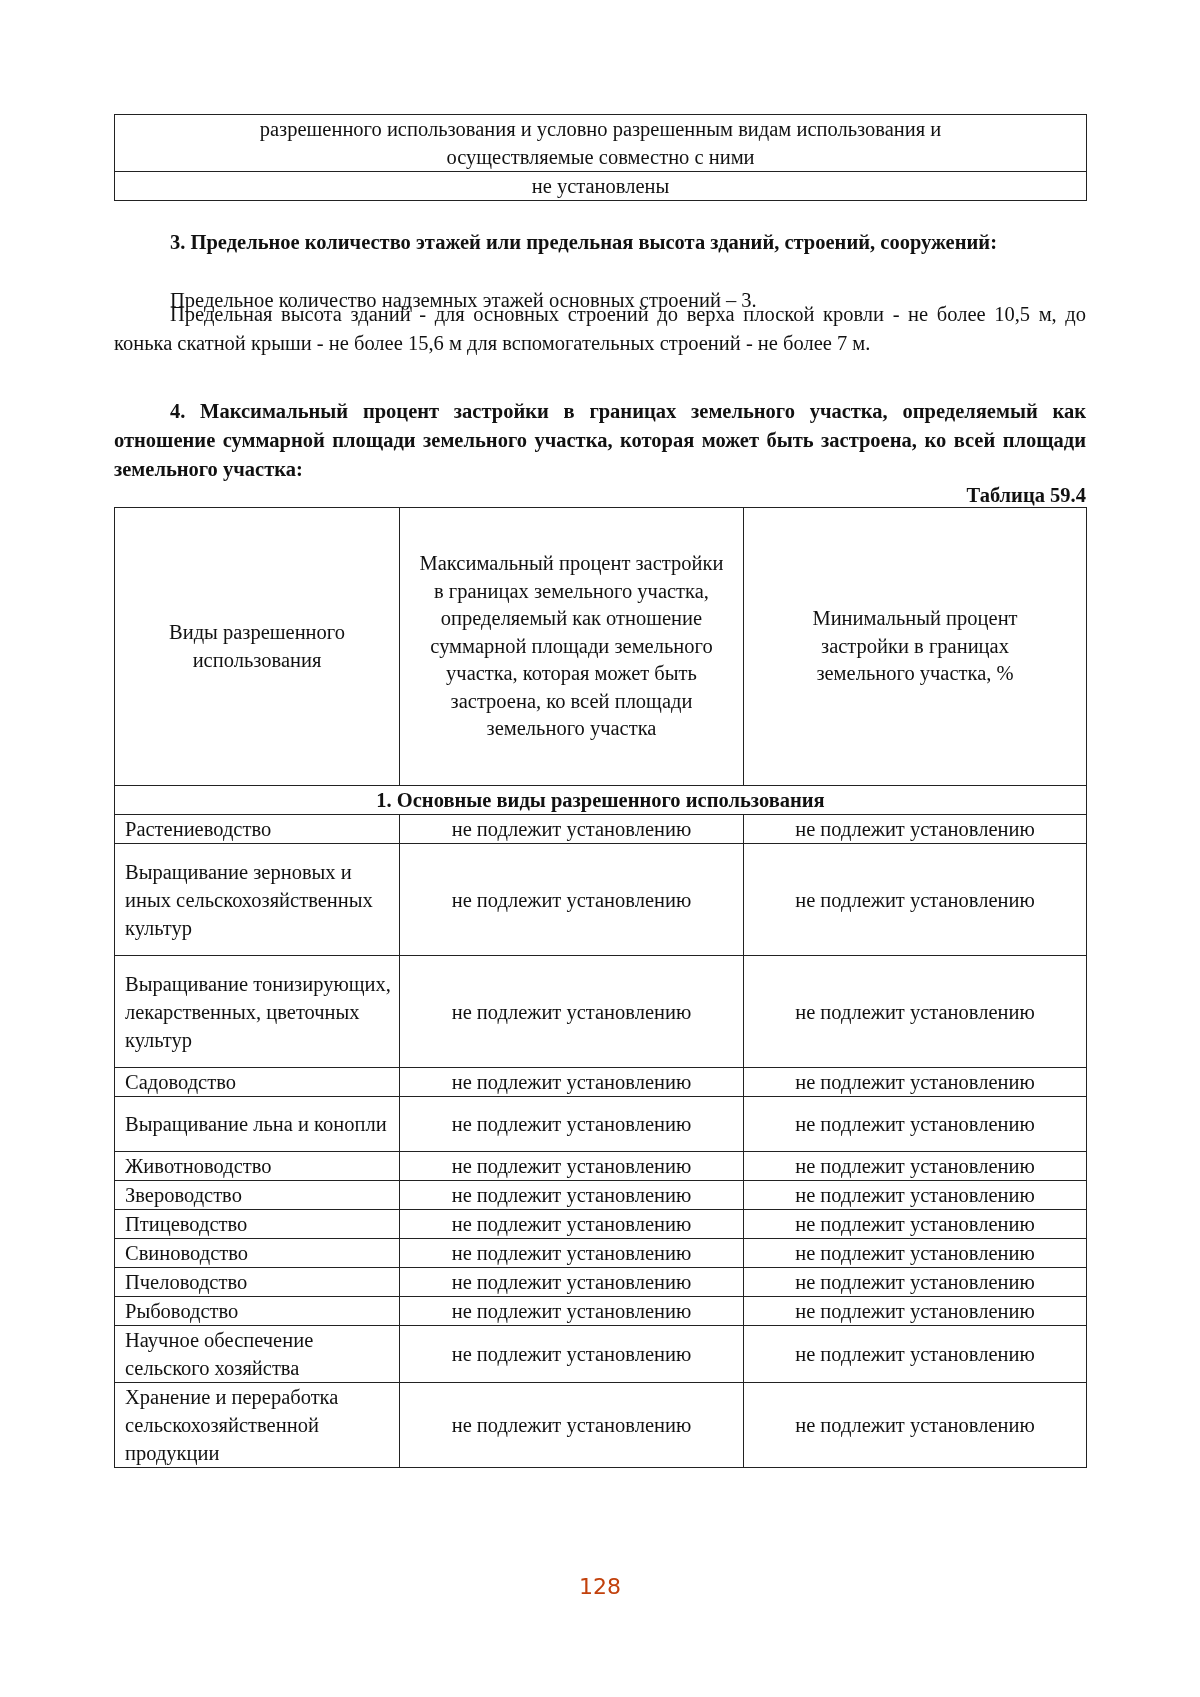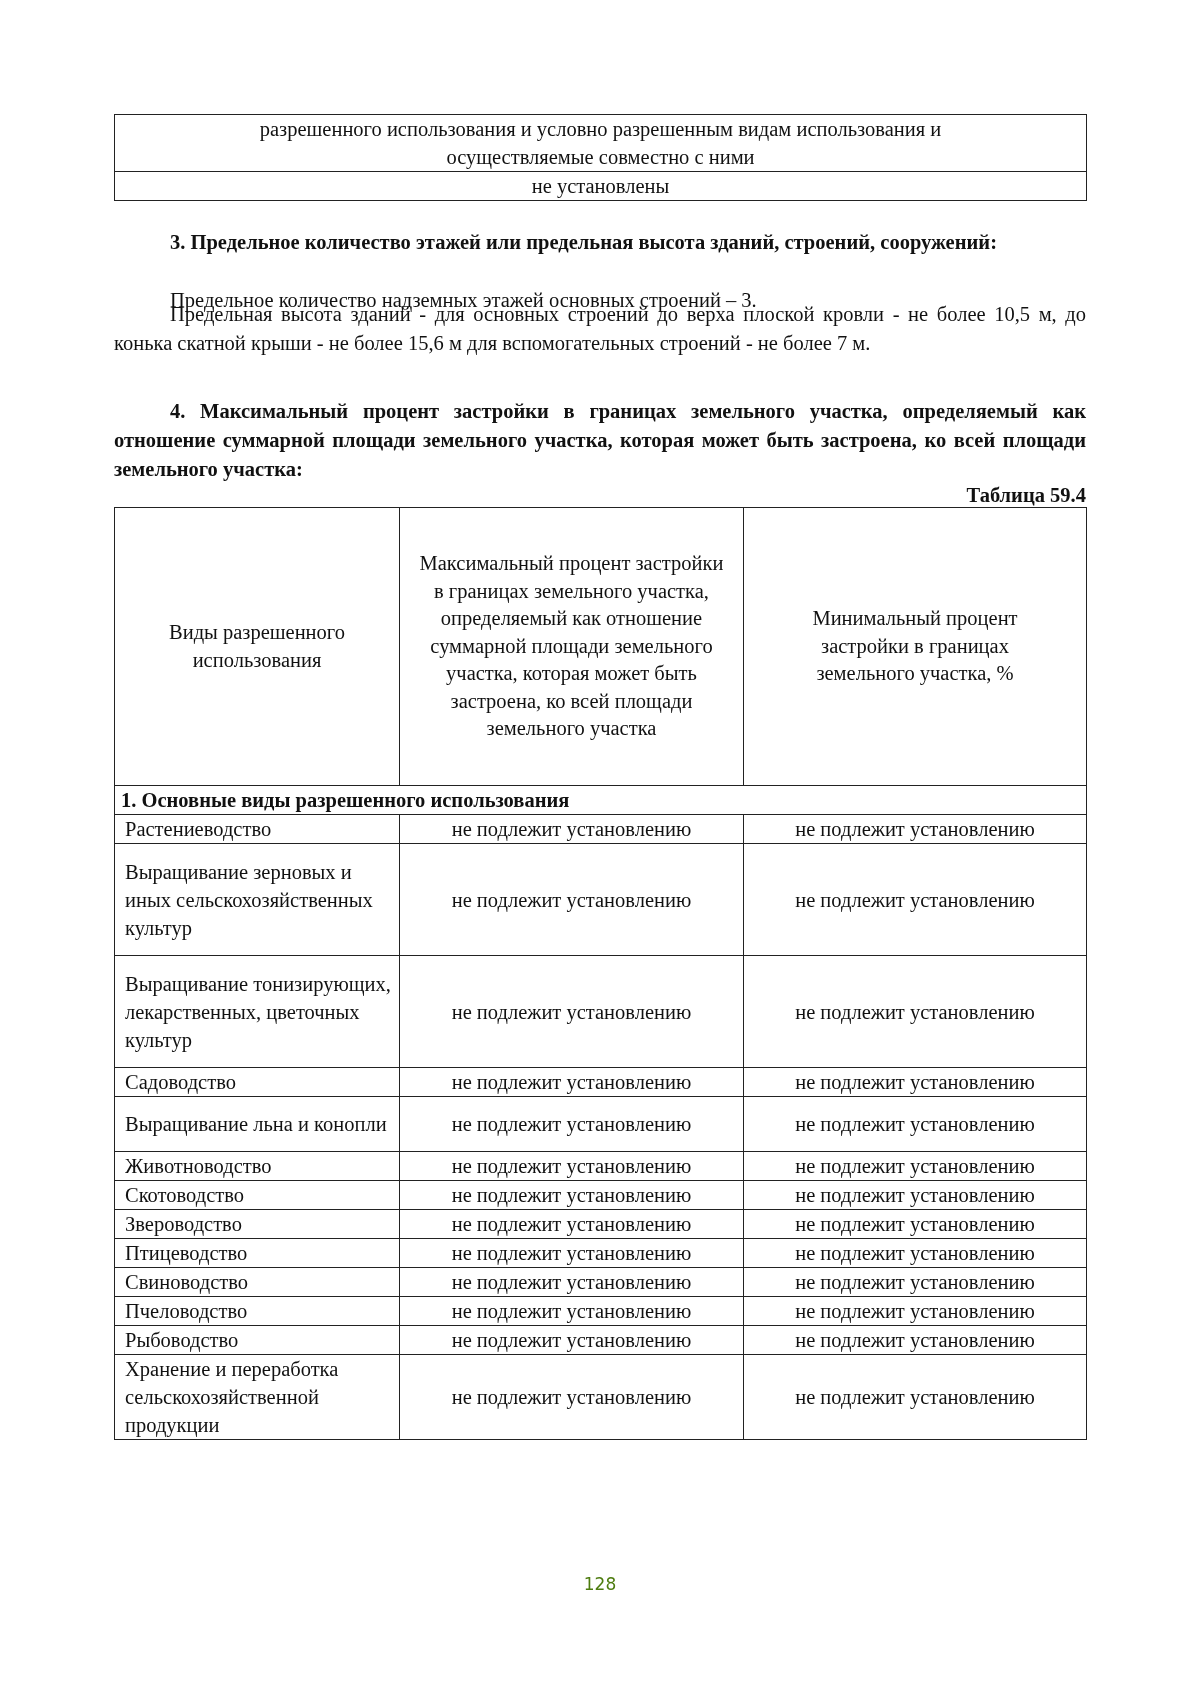--- a/index.html
+++ b/index.html
@@ -11,27 +11,27 @@
   .top-table { position:absolute; top:114px; left:0; }
   .top-table td { text-align:center; }
   .para { position:absolute; left:0; width:972px; font-size:20.5px; line-height:29px; text-align:justify; }
   .bold { font-weight:bold; }
   .indent { text-indent:56px; }
   .caption { position:absolute; top:481px; right:0; font-weight:bold; font-size:20.5px; line-height:28px; }
   .main-table { position:absolute; top:507px; left:0; }
   .main-table td.name { text-align:left; padding-left:10px; padding-right:4px; }
   .main-table td.val { text-align:center; padding:0 4px; }
   .hdr td { height:277px; text-align:center; line-height:27.5px; }
-  .section td { font-weight:bold; text-align:left; height:27px; }
+  .section td { font-weight:bold; text-align:center; height:27px; }
   .r1 td { height:27px; }
   .r2 td { height:54px; }
   .r3 td { height:83px; }
   .r4 td { height:111px; }
   .pagenum { position:absolute; top:1574px; left:0; width:1200px; text-align:center;
-             font-family:"DejaVu Sans", sans-serif; font-size:17px; color:#4d7c0f; }
+             font-family:"DejaVu Sans", sans-serif; font-size:22px; color:#c2410c; }
 </style>
 </head>
 <body>
 
 <div class="page">
 
   <table class="top-table">
     <colgroup>
         <col style="width:972px">
       </colgroup>
@@ -92,25 +92,20 @@
       <td class="name">Выращивание льна и конопли</td>
       <td class="val">не подлежит установлению</td>
       <td class="val">не подлежит установлению</td>
     </tr>
     <tr class="r1">
       <td class="name">Животноводство</td>
       <td class="val">не подлежит установлению</td>
       <td class="val">не подлежит установлению</td>
     </tr>
     <tr class="r1">
-      <td class="name">Скотоводство</td>
-      <td class="val">не подлежит установлению</td>
-      <td class="val">не подлежит установлению</td>
-    </tr>
-    <tr class="r1">
       <td class="name">Звероводство</td>
       <td class="val">не подлежит установлению</td>
       <td class="val">не подлежит установлению</td>
     </tr>
     <tr class="r1">
       <td class="name">Птицеводство</td>
       <td class="val">не подлежит установлению</td>
       <td class="val">не подлежит установлению</td>
     </tr>
     <tr class="r1">
@@ -121,20 +116,25 @@
     <tr class="r1">
       <td class="name">Пчеловодство</td>
       <td class="val">не подлежит установлению</td>
       <td class="val">не подлежит установлению</td>
     </tr>
     <tr class="r1">
       <td class="name">Рыбоводство</td>
       <td class="val">не подлежит установлению</td>
       <td class="val">не подлежит установлению</td>
     </tr>
+    <tr class="r2">
+      <td class="name">Научное обеспечение сельского хозяйства</td>
+      <td class="val">не подлежит установлению</td>
+      <td class="val">не подлежит установлению</td>
+    </tr>
     <tr class="r3">
       <td class="name">Хранение и переработка сельскохозяйственной продукции</td>
       <td class="val">не подлежит установлению</td>
       <td class="val">не подлежит установлению</td>
     </tr>
   </tbody>
     </table>
 </div>
 
 <div class="pagenum">128</div>

